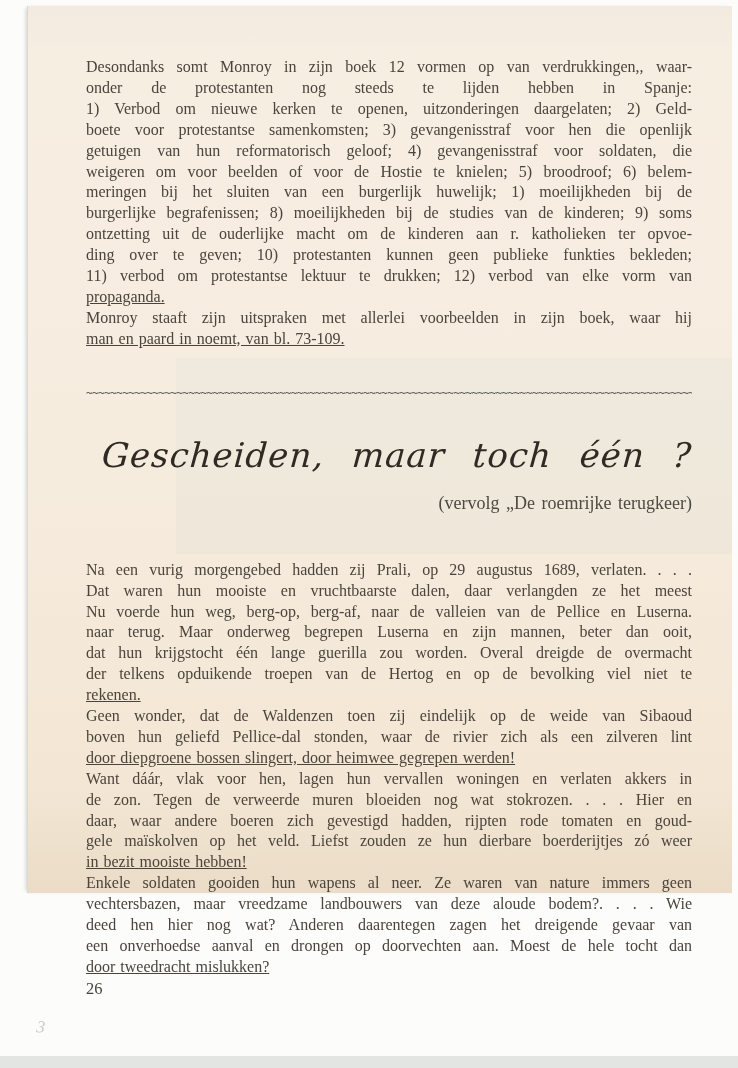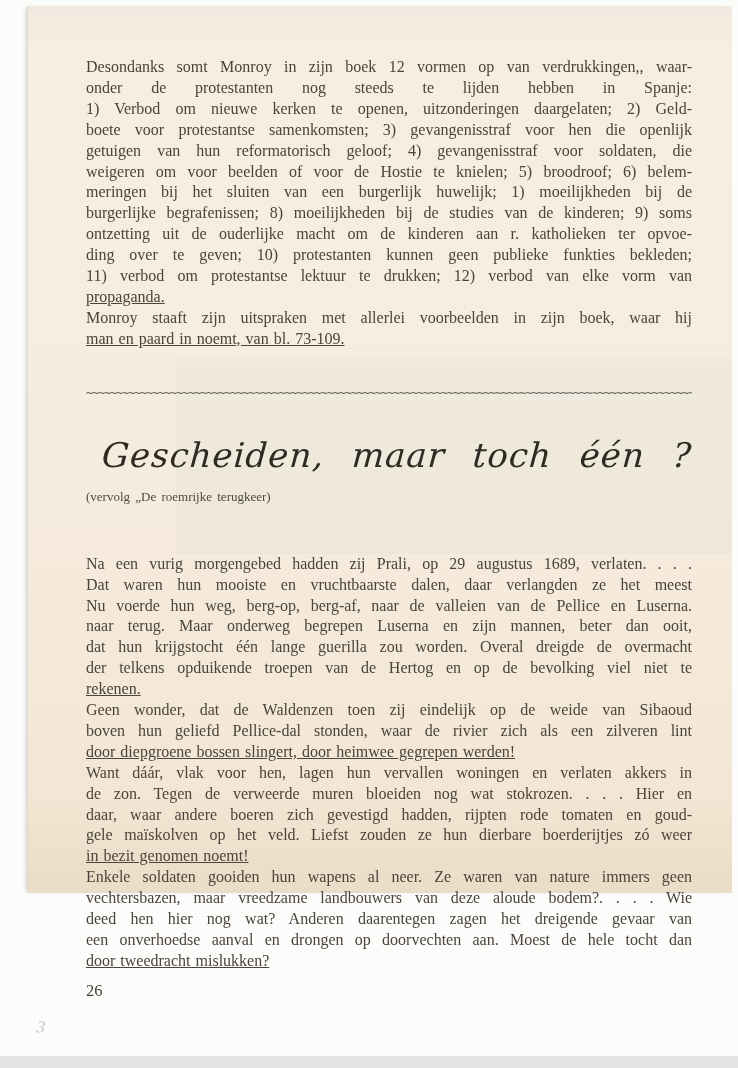--- a/index.html
+++ b/index.html
@@ -36,25 +36,25 @@
     letter-spacing:-0.6px;color:#505050;
   }
   .title{
     margin-top:24px;padding-left:14px;height:58px;line-height:58px;
     font-family:"DejaVu Serif",serif;font-style:italic;font-weight:normal;
     font-size:34px;color:#2f2b24;letter-spacing:1px;word-spacing:16px;
     transform:skewX(-4deg);transform-origin:left bottom;
     white-space:nowrap;
   }
   .subtitle{
-    margin-top:4px;font-size:13px;line-height:18px;color:#4e4941;
+    margin-top:10px;text-align:right;font-size:18px;line-height:18px;color:#4e4941;
     word-spacing:2px;
   }
   .body2{margin-top:48px;}
-  .pagenum{margin-top:9px;text-align:left;font-size:16.5px;color:#4b443c;}
+  .pagenum{margin-top:1px;text-align:left;font-size:16.5px;color:#4b443c;}
   .pencil{
     position:absolute;left:8px;top:1012px;width:20px;height:30px;
     font-style:italic;font-size:17px;color:rgba(110,115,125,0.38);
     transform:rotate(6deg);
   }
 </style>
 </head>
 <body>
 
 <div class="page">
@@ -96,21 +96,21 @@
         <div class="para">
           <div class="line">Geen wonder, dat de Waldenzen toen zij eindelijk op de weide van Sibaoud</div>
           <div class="line">boven hun geliefd Pellice-dal stonden, waar de rivier zich als een zilveren lint</div>
           <div class="line last">door diepgroene bossen slingert, door heimwee gegrepen werden!</div>
         </div>
         <div class="para">
           <div class="line">Want dáár, vlak voor hen, lagen hun vervallen woningen en verlaten akkers in</div>
           <div class="line">de zon. Tegen de verweerde muren bloeiden nog wat stokrozen. . . . Hier en</div>
           <div class="line">daar, waar andere boeren zich gevestigd hadden, rijpten rode tomaten en goud-</div>
           <div class="line">gele maïskolven op het veld. Liefst zouden ze hun dierbare boerderijtjes zó weer</div>
-          <div class="line last">in bezit genomen noemt!</div>
+          <div class="line last">in bezit mooiste hebben!</div>
         </div>
         <div class="para">
           <div class="line">Enkele soldaten gooiden hun wapens al neer. Ze waren van nature immers geen</div>
           <div class="line">vechtersbazen, maar vreedzame landbouwers van deze aloude bodem?. . . . Wie</div>
           <div class="line">deed hen hier nog wat? Anderen daarentegen zagen het dreigende gevaar van</div>
           <div class="line">een onverhoedse aanval en drongen op doorvechten aan. Moest de hele tocht dan</div>
           <div class="line last">door tweedracht mislukken?</div>
         </div>
       </div>
     <div class="pagenum">26</div>

